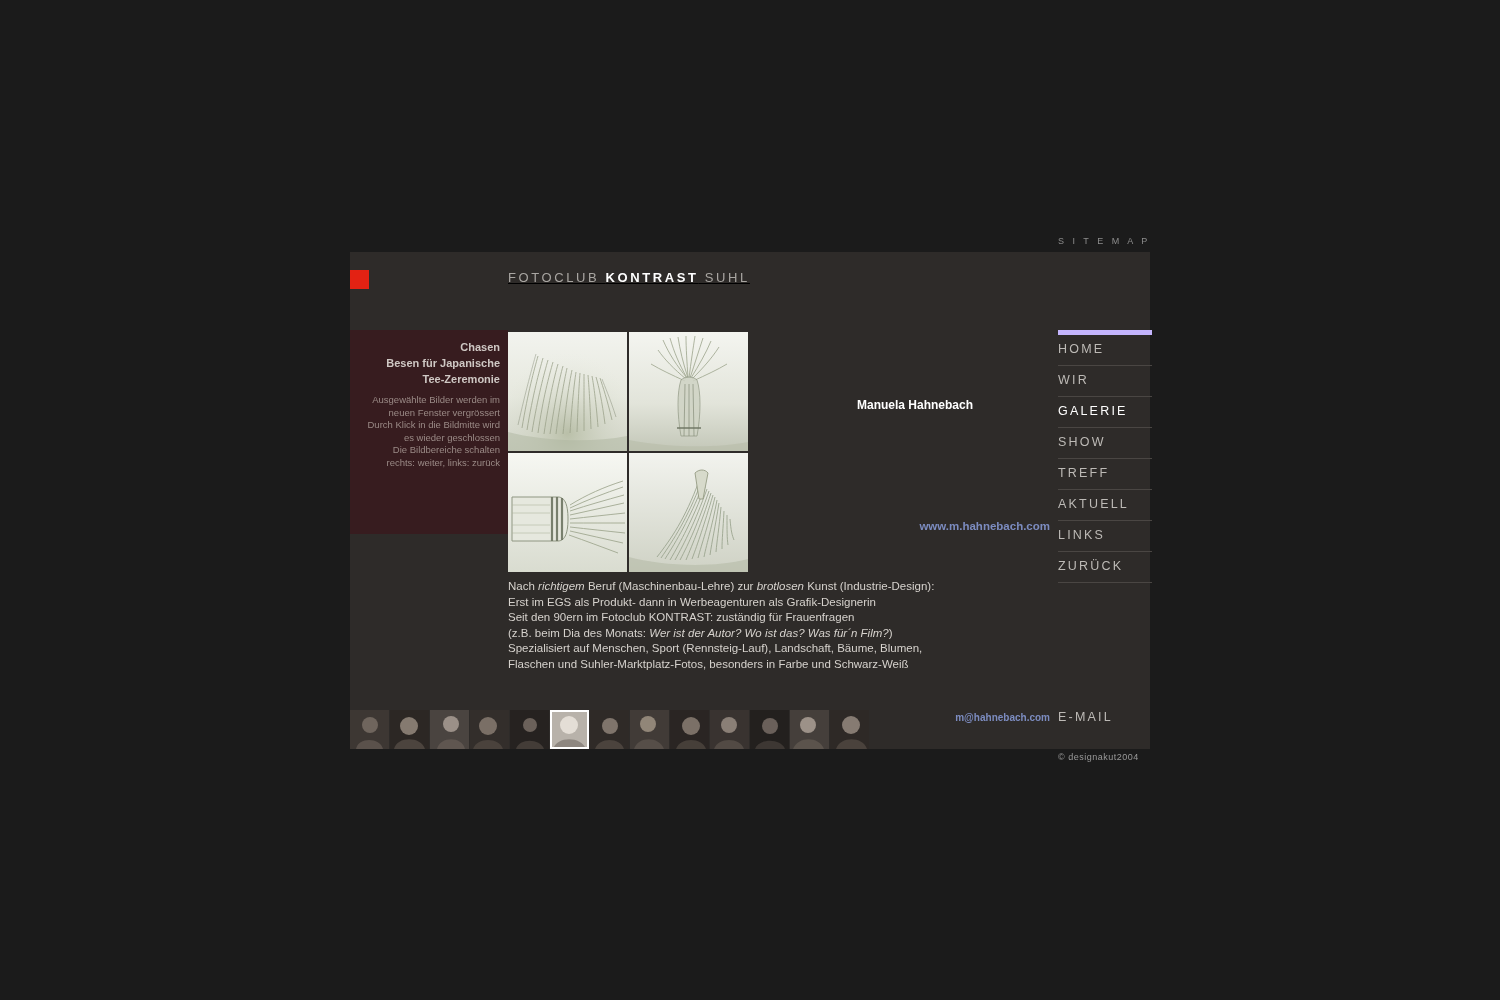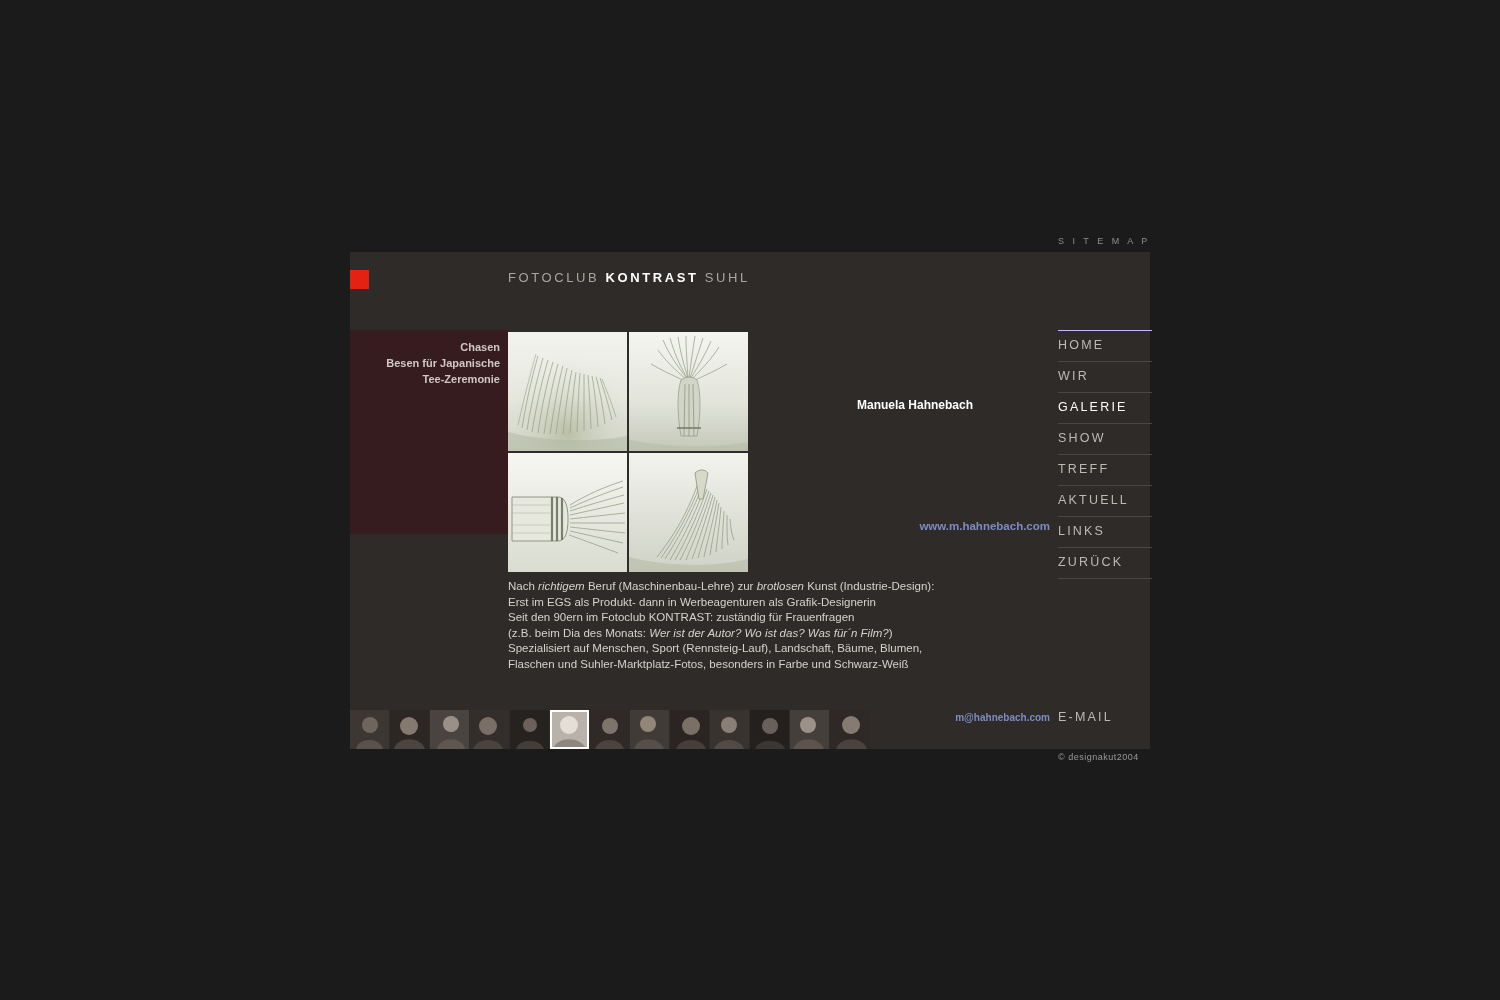--- a/index.html
+++ b/index.html
@@ -66,20 +66,21 @@
     height: 19px;
     background: #e32213;
   }
   .brand {
     position: absolute;
     left: 158px;
     top: 18px;
     font-size: 13px;
     letter-spacing: 2.6px;
     white-space: nowrap;
+    text-decoration: underline;
   }
   .brand .b-light { color: #a9a6a2; }
   .brand .b-bold  { color: #ffffff; font-weight: bold; }
 
   
   .caption-panel {
     position: absolute;
     left: 0px;
     top: 78px;
     width: 158px;
@@ -139,21 +140,21 @@
     position: relative;
     height: 30px;
     line-height: 28px;
     font-size: 12.5px;
     letter-spacing: 2.2px;
     color: #bdbab6;
     border-bottom: 1px solid #4a4643;
     white-space: nowrap;
   }
   .nav-item.active { color: #ffffff; }
-  .nav-item:first-child { border-top: 1px solid #c4b5fd; }
+  .nav-item:first-child { border-top: 5px solid #c4b5fd; }
 
   .email-link {
     position: absolute;
     left: 708px;
     top: 458px;
     font-size: 12.5px;
     letter-spacing: 2.2px;
     color: #bdbab6;
   }
 
@@ -235,20 +236,28 @@
       <div class="brand">
         <span class="b-light">FOTOCLUB </span><span class="b-bold">KONTRAST</span><span class="b-light"> SUHL</span>
       </div>
     </div>
 
     <div class="caption-panel">
       <div class="caption-title">
         <div>Chasen</div>
         <div>Besen für Japanische</div>
         <div>Tee-Zeremonie</div>
+      </div>
+      <div class="caption-note">
+        <div>Ausgewählte Bilder werden im</div>
+        <div>neuen Fenster vergrössert</div>
+        <div>Durch Klick in die Bildmitte wird</div>
+        <div>es wieder geschlossen</div>
+        <div>Die Bildbereiche schalten</div>
+        <div>rechts: weiter, links: zurück</div>
       </div>
     </div>
 
     <div class="photo-grid">
 
       <div class="photo">
         <svg viewBox="0 0 119 119" preserveAspectRatio="none">
           <defs>
             <linearGradient id="g1" x1="0" y1="0" x2="0" y2="1">
               <stop offset="0%" stop-color="#f2f3ee"></stop>

